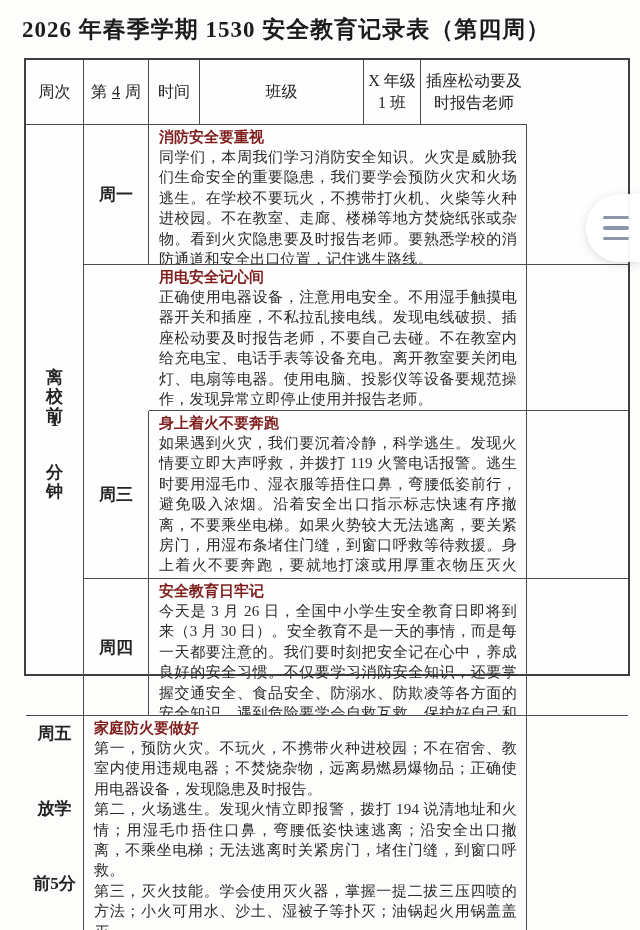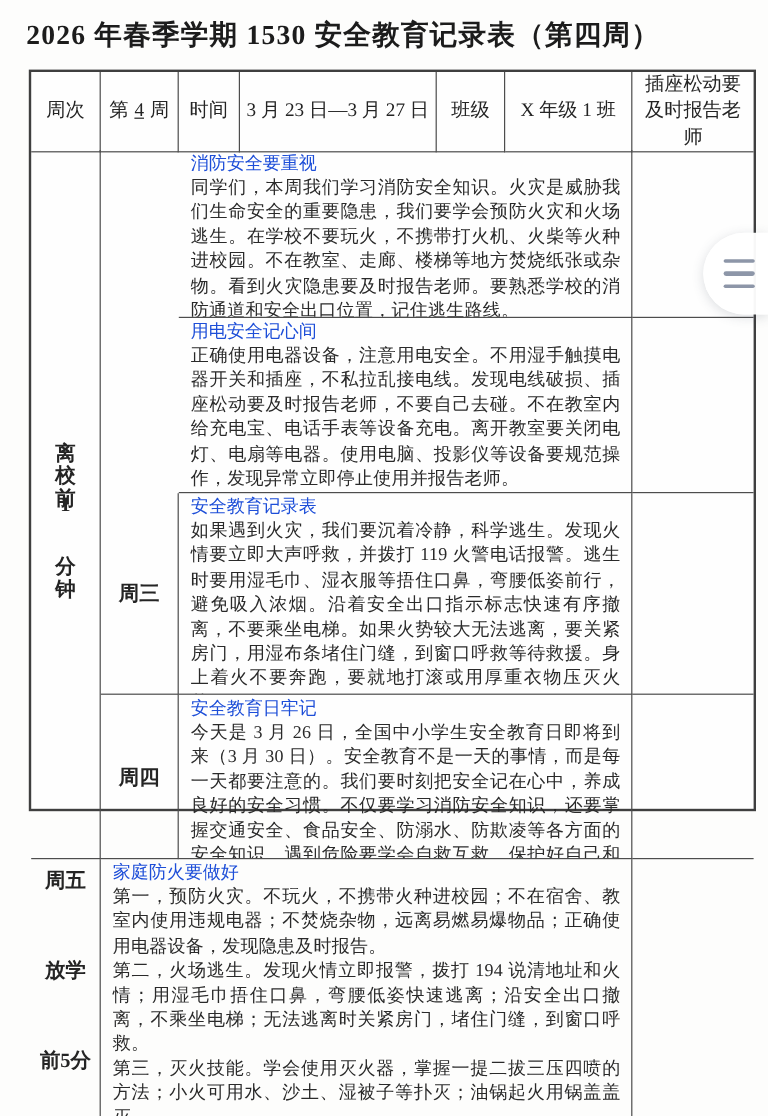--- a/index.html
+++ b/index.html
@@ -43,21 +43,21 @@
     writing-mode:vertical-lr;text-orientation:upright;
     font-size:17px;font-weight:bold;letter-spacing:19px;color:#242424;
   }
   .day-cell{
     grid-column:2;display:flex;align-items:center;justify-content:center;
     font-size:17px;font-weight:bold;color:#242424;
   }
   .content-cell{
     grid-column:3;padding:2px 9px 2px 10px;overflow:hidden;color:#2a2a2a;
   }
-  .content-title{font-size:15px;font-weight:normal;line-height:20px;color:#1d4ed8;}
+  .content-title{font-size:15px;font-weight:bold;line-height:20px;color:#7f1d1d;}
   .content-text{font-size:15px;line-height:20.4px;text-align:justify;letter-spacing:0.2px;}
   .sign-cell{grid-column:4;border-right:none;}
   .row5-label{
     grid-column:1;grid-row:5;border-bottom:none;
     display:flex;flex-direction:column;align-items:center;justify-content:center;
     font-size:17px;font-weight:bold;color:#242424;gap:40px;
   }
   .row5-label div{line-height:35px;white-space:nowrap;}
   .row5-content{
     grid-column:2/4;grid-row:5;border-bottom:none;box-sizing:border-box;
@@ -83,46 +83,46 @@
 <div class="tbl">
 
   <div class="hdr">
     <div class="cell">周次</div>
     <div class="cell">
         <span>第</span>
         <span class="underline-num">4</span>
         <span>周</span>
       </div>
     <div class="cell">时间</div>
-    <div class="cell">3 月 23 日—3 月 27 日</div>
     <div class="cell">班级</div>
     <div class="cell">X 年级 1 班</div>
     <div class="cell">插座松动要及时报告老师</div>
   </div>
 
   <div class="bdy">
     <div class="bcell side-cell">
       <div class="side-vert">离校前1分钟</div>
     </div>
 
+    <div class="bcell day-cell" style="grid-row:1;">周一</div>
     <div class="bcell content-cell" style="grid-row:1;">
       <div class="content-title">消防安全要重视</div>
       <div class="content-text">同学们，本周我们学习消防安全知识。火灾是威胁我们生命安全的重要隐患，我们要学会预防火灾和火场逃生。在学校不要玩火，不携带打火机、火柴等火种进校园。不在教室、走廊、楼梯等地方焚烧纸张或杂物。看到火灾隐患要及时报告老师。要熟悉学校的消防通道和安全出口位置，记住逃生路线。</div>
     </div>
     <div class="bcell sign-cell" style="grid-row:1;"></div>
 
     <div class="bcell content-cell" style="grid-row:2;">
       <div class="content-title">用电安全记心间</div>
       <div class="content-text">正确使用电器设备，注意用电安全。不用湿手触摸电器开关和插座，不私拉乱接电线。发现电线破损、插座松动要及时报告老师，不要自己去碰。不在教室内给充电宝、电话手表等设备充电。离开教室要关闭电灯、电扇等电器。使用电脑、投影仪等设备要规范操作，发现异常立即停止使用并报告老师。</div>
     </div>
     <div class="bcell sign-cell" style="grid-row:2;"></div>
 
     <div class="bcell day-cell" style="grid-row:3;">周三</div>
     <div class="bcell content-cell" style="grid-row:3;">
-      <div class="content-title">安全教育记录表</div>
+      <div class="content-title">身上着火不要奔跑</div>
       <div class="content-text">如果遇到火灾，我们要沉着冷静，科学逃生。发现火情要立即大声呼救，并拨打 119 火警电话报警。逃生时要用湿毛巾、湿衣服等捂住口鼻，弯腰低姿前行，避免吸入浓烟。沿着安全出口指示标志快速有序撤离，不要乘坐电梯。如果火势较大无法逃离，要关紧房门，用湿布条堵住门缝，到窗口呼救等待救援。身上着火不要奔跑，要就地打滚或用厚重衣物压灭火苗。</div>
     </div>
     <div class="bcell sign-cell" style="grid-row:3;"></div>
 
     <div class="bcell day-cell" style="grid-row:4;">周四</div>
     <div class="bcell content-cell" style="grid-row:4;">
       <div class="content-title">安全教育日牢记</div>
       <div class="content-text">今天是 3 月 26 日，全国中小学生安全教育日即将到来（3 月 30 日）。安全教育不是一天的事情，而是每一天都要注意的。我们要时刻把安全记在心中，养成良好的安全习惯。不仅要学习消防安全知识，还要掌握交通安全、食品安全、防溺水、防欺凌等各方面的安全知识。遇到危险要学会自救互救，保护好自己和他人。</div>
     </div>
     <div class="bcell sign-cell" style="grid-row:4;"></div>

